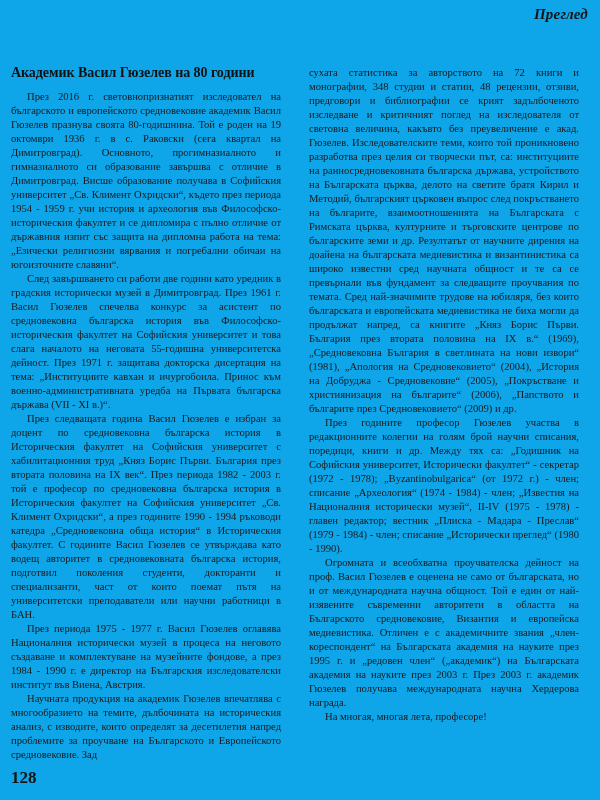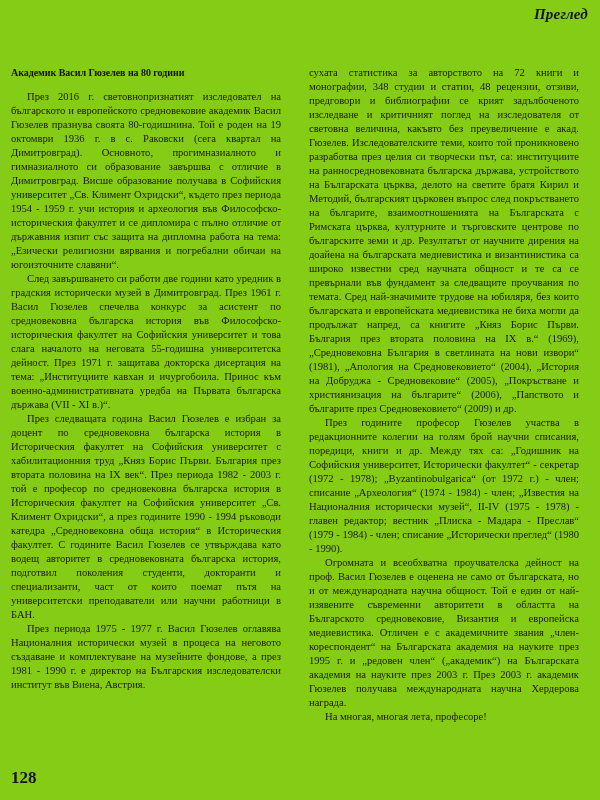--- a/index.html
+++ b/index.html
@@ -4,21 +4,21 @@
 <style>
   html, body {
     margin: 0;
     padding: 0;
     background: #ffffff;
   }
   .page {
     position: relative;
     width: 600px;
     height: 800px;
-    background: #84cc16;
+    background: #0ea5e9;
     font-family: "Liberation Serif", "DejaVu Serif", serif;
     color: #181818;
     overflow: hidden;
     box-sizing: border-box;
   }
   .running-head {
     position: absolute;
     top: 6px;
     right: 12px;
     font-family: "Liberation Serif", "DejaVu Serif", serif;
@@ -35,21 +35,21 @@
     right: 11px;
     bottom: 42px;
     display: flex;
     gap: 28px;
   }
   .col {
     width: 270px;
     flex: 0 0 270px;
   }
   .article-title {
-    font-size: 10px;
+    font-size: 14px;
     font-weight: bold;
     line-height: 14px;
     margin: 0 0 10px 0;
     letter-spacing: -0.05px;
     color: #111111;
   }
   .para {
     margin: 0;
     font-size: 10.6px;
     line-height: 14px;
@@ -79,21 +79,22 @@
 
   <div class="running-head">Преглед</div>
 
   <div class="columns">
 
     <div class="col">
       <h1 class="article-title">Академик Васил Гюзелев на 80 години</h1>
       <p class="para">През 2016 г. световнопризнатият изследовател на българското и европейското средновековие академик Васил Гюзелев празнува своята 80-годишнина. Той е роден на 19 октомври 1936 г. в с. Раковски (сега квартал на Димитровград). Основното, прогимназиалното и гимназиалното си образование завършва с отличие в Димитровград. Висше образование получава в Софийския университет „Св. Климент Охридски“, където през периода 1954 - 1959 г. учи история и археология във Философско-историческия факултет и се дипломира с пълно отличие от държавния изпит със защита на дипломна работа на тема: „Езически религиозни вярвания и погребални обичаи на югоизточните славяни“.</p>
       <p class="para">След завършването си работи две години като уредник в градския исторически музей в Димитровград. През 1961 г. Васил Гюзелев спечелва конкурс за асистент по средновековна българска история във Философско-историческия факултет на Софийския университет и това слага началото на неговата 55-годишна университетска дейност. През 1971 г. защитава докторска дисертация на тема: „Институциите кавхан и ичургобоила. Принос към военно-административната уредба на Първата българска държава (VII - XI в.)“.</p>
       <p class="para">През следващата година Васил Гюзелев е избран за доцент по средновековна българска история в Историческия факултет на Софийския университет с хабилитационния труд „Княз Борис Първи. България през втората половина на IX век“. През периода 1982 - 2003 г. той е професор по средновековна българска история в Историческия факултет на Софийския университет „Св. Климент Охридски“, а през годините 1990 - 1994 ръководи катедра „Средновековна обща история“ в Историческия факултет. С годините Васил Гюзелев се утвърждава като водещ авторитет в средновековната българска история, подготвил поколения студенти, докторанти и специализанти, част от които поемат пътя на университетски преподаватели или научни работници в БАН.</p>
-      <p class="para">През периода 1975 - 1977 г. Васил Гюзелев оглавява Националния исторически музей в процеса на неговото създаване и комплектуване на музейните фондове, а през 1981 - 1990 г. е директор на Българския изследователски институт във Виена, Австрия.</p>
+      <p class="para">През периода 1975 - 1977 г. Васил Гюзелев оглавява Националния исторически музей в процеса на неговото създаване и комплектуване на музейните фондове, а през 1984 - 1990 г. е директор на Българския изследователски институт във Виена, Австрия.</p>
+      <p class="para">Научната продукция на академик Гюзелев впечатлява с многообразието на темите, дълбочината на историческия анализ, с изводите, които определят за десетилетия напред проблемите за проучване на Българското и Европейското средновековие. Зад</p>
     </div>
 
     <div class="col">
       <p class="para cont">сухата статистика за авторството на 72 книги и монографии, 348 студии и статии, 48 рецензии, отзиви, предговори и библиографии се крият задълбоченото изследване и критичният поглед на изследователя от световна величина, какъвто без преувеличение е акад. Гюзелев. Изследователските теми, които той проникновено разработва през целия си творчески път, са: институциите на ранносредновековната българска държава, устройството на Българската църква, делото на светите братя  Кирил и Методий, българският църковен въпрос след покръстването на българите, взаимоотношенията на Българската с Римската църква, културните и търговските центрове по българските земи и др. Резултатът от научните дирения на доайена на българската медиевистика и византинистика са широко известни сред научната общност и те са се превърнали във фундамент за следващите  проучвания по темата. Сред най-значимите трудове на юбиляря, без които българската и европейската медиевистика не биха могли да продължат напред, са книгите „Княз Борис Първи. България през втората половина на IX в.“ (1969), „Средновековна България в светлината на нови извори“ (1981), „Апология на Средновековието“ (2004), „История на Добруджа - Средновековие“ (2005), „Покръстване и християнизация на българите“ (2006), „Папството и българите през Средновековието“ (2009) и др.</p>
       <p class="para">През годините професор Гюзелев участва в редакционните колегии на голям брой научни списания, поредици, книги и др. Между тях са: „Годишник на Софийския университет, Исторически факултет“ - секретар (1972 - 1978); „Byzantinobulgarica“ (от 1972 г.) - член; списание „Археология“ (1974 - 1984) - член; „Известия на Националния исторически музей“, II-IV (1975 - 1978) - главен редактор; вестник „Плиска - Мадара - Преслав“ (1979 - 1984) - член; списание „Исторически преглед“ (1980 - 1990).</p>
       <p class="para">Огромната и всеобхватна проучвателска дейност на проф. Васил Гюзелев е оценена не само от българската, но и от международната научна общност. Той е един от най-изявените съвременни авторитети в областта на Българското средновековие, Византия и европейска медиевистика. Отличен е с академичните звания „член-кореспондент“ на Българската академия на науките през 1995 г. и „редовен член“ („академик“) на Българската академия на науките през 2003 г. През 2003 г. академик Гюзелев получава международната научна Хердерова награда.</p>
       <p class="para">На многая, многая лета, професоре!</p>
     </div>
 
   </div>

